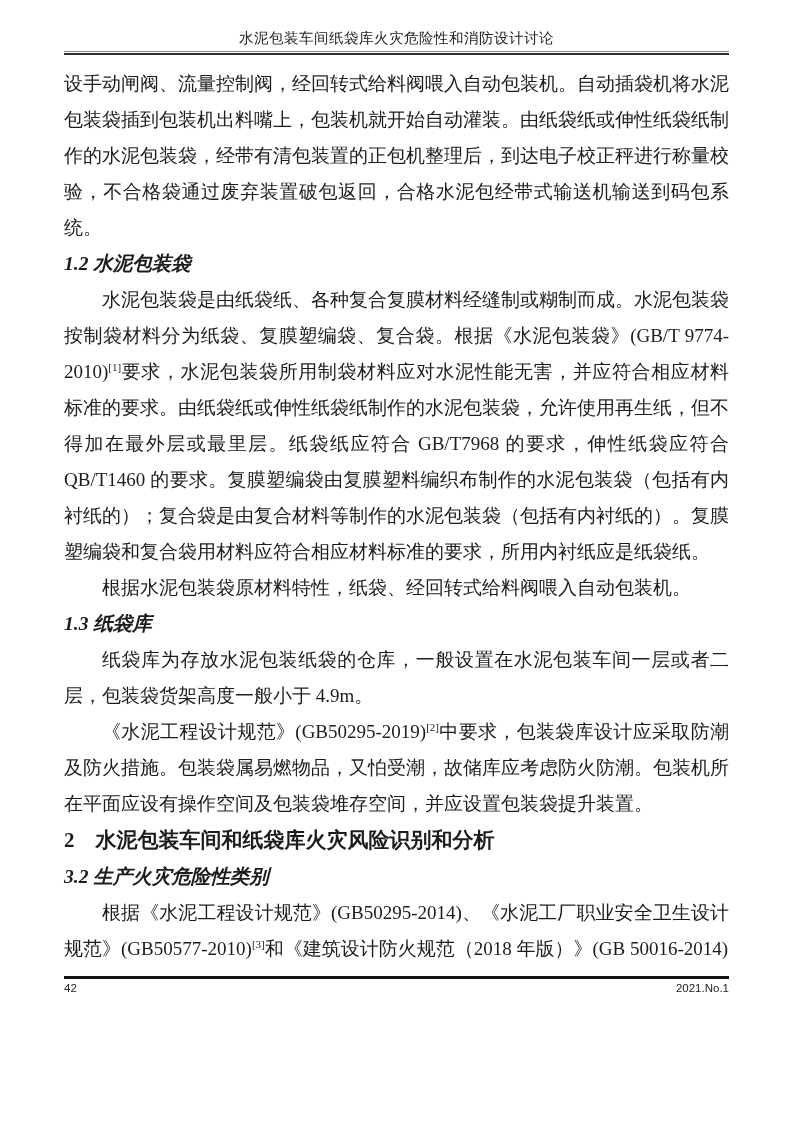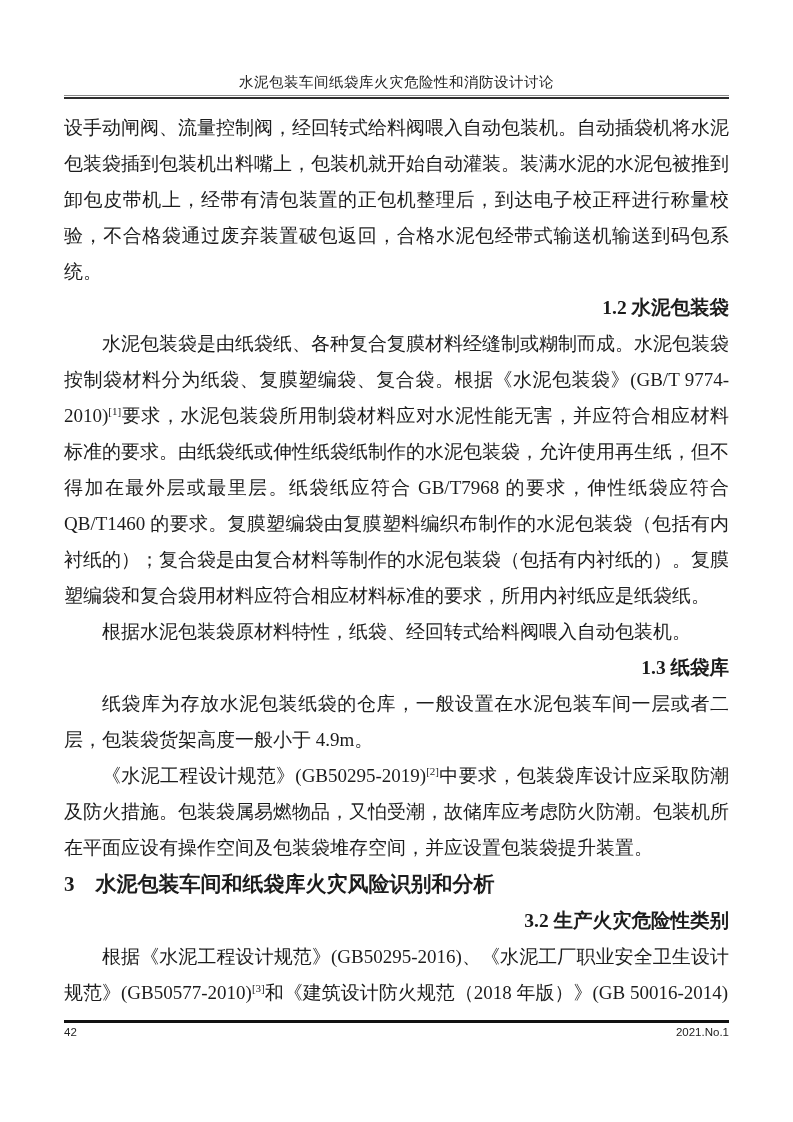--- a/index.html
+++ b/index.html
@@ -10,22 +10,22 @@
   body {
     width: 793px;
     height: 1122px;
     position: relative;
     font-family: "Liberation Serif", "DejaVu Serif", serif;
     color: #1c1c1c;
     overflow: hidden;
   }
   .page {
     width: 665px;
-    margin: 8px auto;
-    padding-top: 64px;
+    margin: 0 auto;
+    padding-top: 28px;
   }
   
   .running-header .title {
     text-align: center;
     font-size: 14.5px;
     line-height: 20px;
     color: #222;
     letter-spacing: 0.5px;
   }
   .header-rule-light {
@@ -49,21 +49,22 @@
   .content p {
     margin: 0;
   }
   p.indent {
     text-indent: 2em;
   }
   .heading {
     font-weight: bold;
     font-size: 19.5px;
     line-height: 36px;
-    text-align: right;
+    text-align: left;
+    font-style: italic;
   }
   .heading-l1 {
     font-weight: bold;
     font-size: 21px;
     line-height: 37px;
     text-align: left;
   }
   sup.ref {
     font-size: 11px;
     line-height: 0;
@@ -104,40 +105,40 @@
 <div class="page">
 
   <div class="running-header">
     <div class="title">水泥包装车间纸袋库火灾危险性和消防设计讨论</div>
     <div class="header-rule-light"></div>
     <div class="header-rule-dark"></div>
   </div>
 
   <div class="content">
 
-    <p>设手动闸阀、流量控制阀，经回转式给料阀喂入自动包装机。自动插袋机将水泥包装袋插到包装机出料嘴上，包装机就开始自动灌装。装满水泥的水泥包被推到卸包皮带机上，经带有清包装置的正包机整理后，到达电子校正秤进行称量校验，不合格袋通过废弃装置破包返回，合格水泥包经带式输送机输送到码包系统。</p>
+    <p>设手动闸阀、流量控制阀，经回转式给料阀喂入自动包装机。自动插袋机将水泥包装袋插到包装机出料嘴上，包装机就开始自动灌装。由纸袋纸或伸性纸袋纸制作的水泥包装袋，经带有清包装置的正包机整理后，到达电子校正秤进行称量校验，不合格袋通过废弃装置破包返回，合格水泥包经带式输送机输送到码包系统。</p>
 
     <div class="heading">1.2 水泥包装袋</div>
 
 
     <p class="indent"><span>水泥包装袋是由纸袋纸、各种复合复膜材料经缝制或糊制而成。水泥包装袋按制袋材料分为纸袋、复膜塑编袋、复合袋。根据《水泥包装袋》(GB/T 9774-2010)</span><sup class="ref">[1]</sup><span>要求，水泥包装袋所用制袋材料应对水泥性能无害，并应符合相应材料标准的要求。由纸袋纸或伸性纸袋纸制作的水泥包装袋，允许使用再生纸，但不得加在最外层或最里层。纸袋纸应符合 GB/T7968 的要求，伸性纸袋应符合 QB/T1460 的要求。复膜塑编袋由复膜塑料编织布制作的水泥包装袋（包括有内衬纸的）；复合袋是由复合材料等制作的水泥包装袋（包括有内衬纸的）。复膜塑编袋和复合袋用材料应符合相应材料标准的要求，所用内衬纸应是纸袋纸。</span></p>
 
     <p class="indent">根据水泥包装袋原材料特性，纸袋、经回转式给料阀喂入自动包装机。</p>
 
     <div class="heading">1.3 纸袋库</div>
 
     <p class="indent">纸袋库为存放水泥包装纸袋的仓库，一般设置在水泥包装车间一层或者二层，包装袋货架高度一般小于 4.9m。</p>
 
     <p class="indent"><span>《水泥工程设计规范》(GB50295-2019)</span><sup class="ref">[2]</sup><span>中要求，包装袋库设计应采取防潮及防火措施。包装袋属易燃物品，又怕受潮，故储库应考虑防火防潮。包装机所在平面应设有操作空间及包装袋堆存空间，并应设置包装袋提升装置。</span></p>
 
-    <div class="heading-l1">3　水泥包装车间和纸袋库火灾风险识别和分析</div>
+    <div class="heading-l1">2　水泥包装车间和纸袋库火灾风险识别和分析</div>
 
     <div class="heading">3.2 生产火灾危险性类别</div>
 
-    <p class="indent"><span>根据《水泥工程设计规范》(GB50295-2016)、《水泥工厂职业安全卫生设计规范》(GB50577-2010)</span><sup class="ref">[3]</sup><span>和《建筑设计防火规范（2018 年版）》(GB 50016-2014)</span></p>
+    <p class="indent"><span>根据《水泥工程设计规范》(GB50295-2014)、《水泥工厂职业安全卫生设计规范》(GB50577-2010)</span><sup class="ref">[3]</sup><span>和《建筑设计防火规范（2018 年版）》(GB 50016-2014)</span></p>
 
   </div>
 
   <div class="footer">
     <div class="footer-rule"></div>
     <div class="footer-row">
       <span class="page-number">42</span>
       <span class="issue">2021.No.1</span>
     </div>
   </div>

